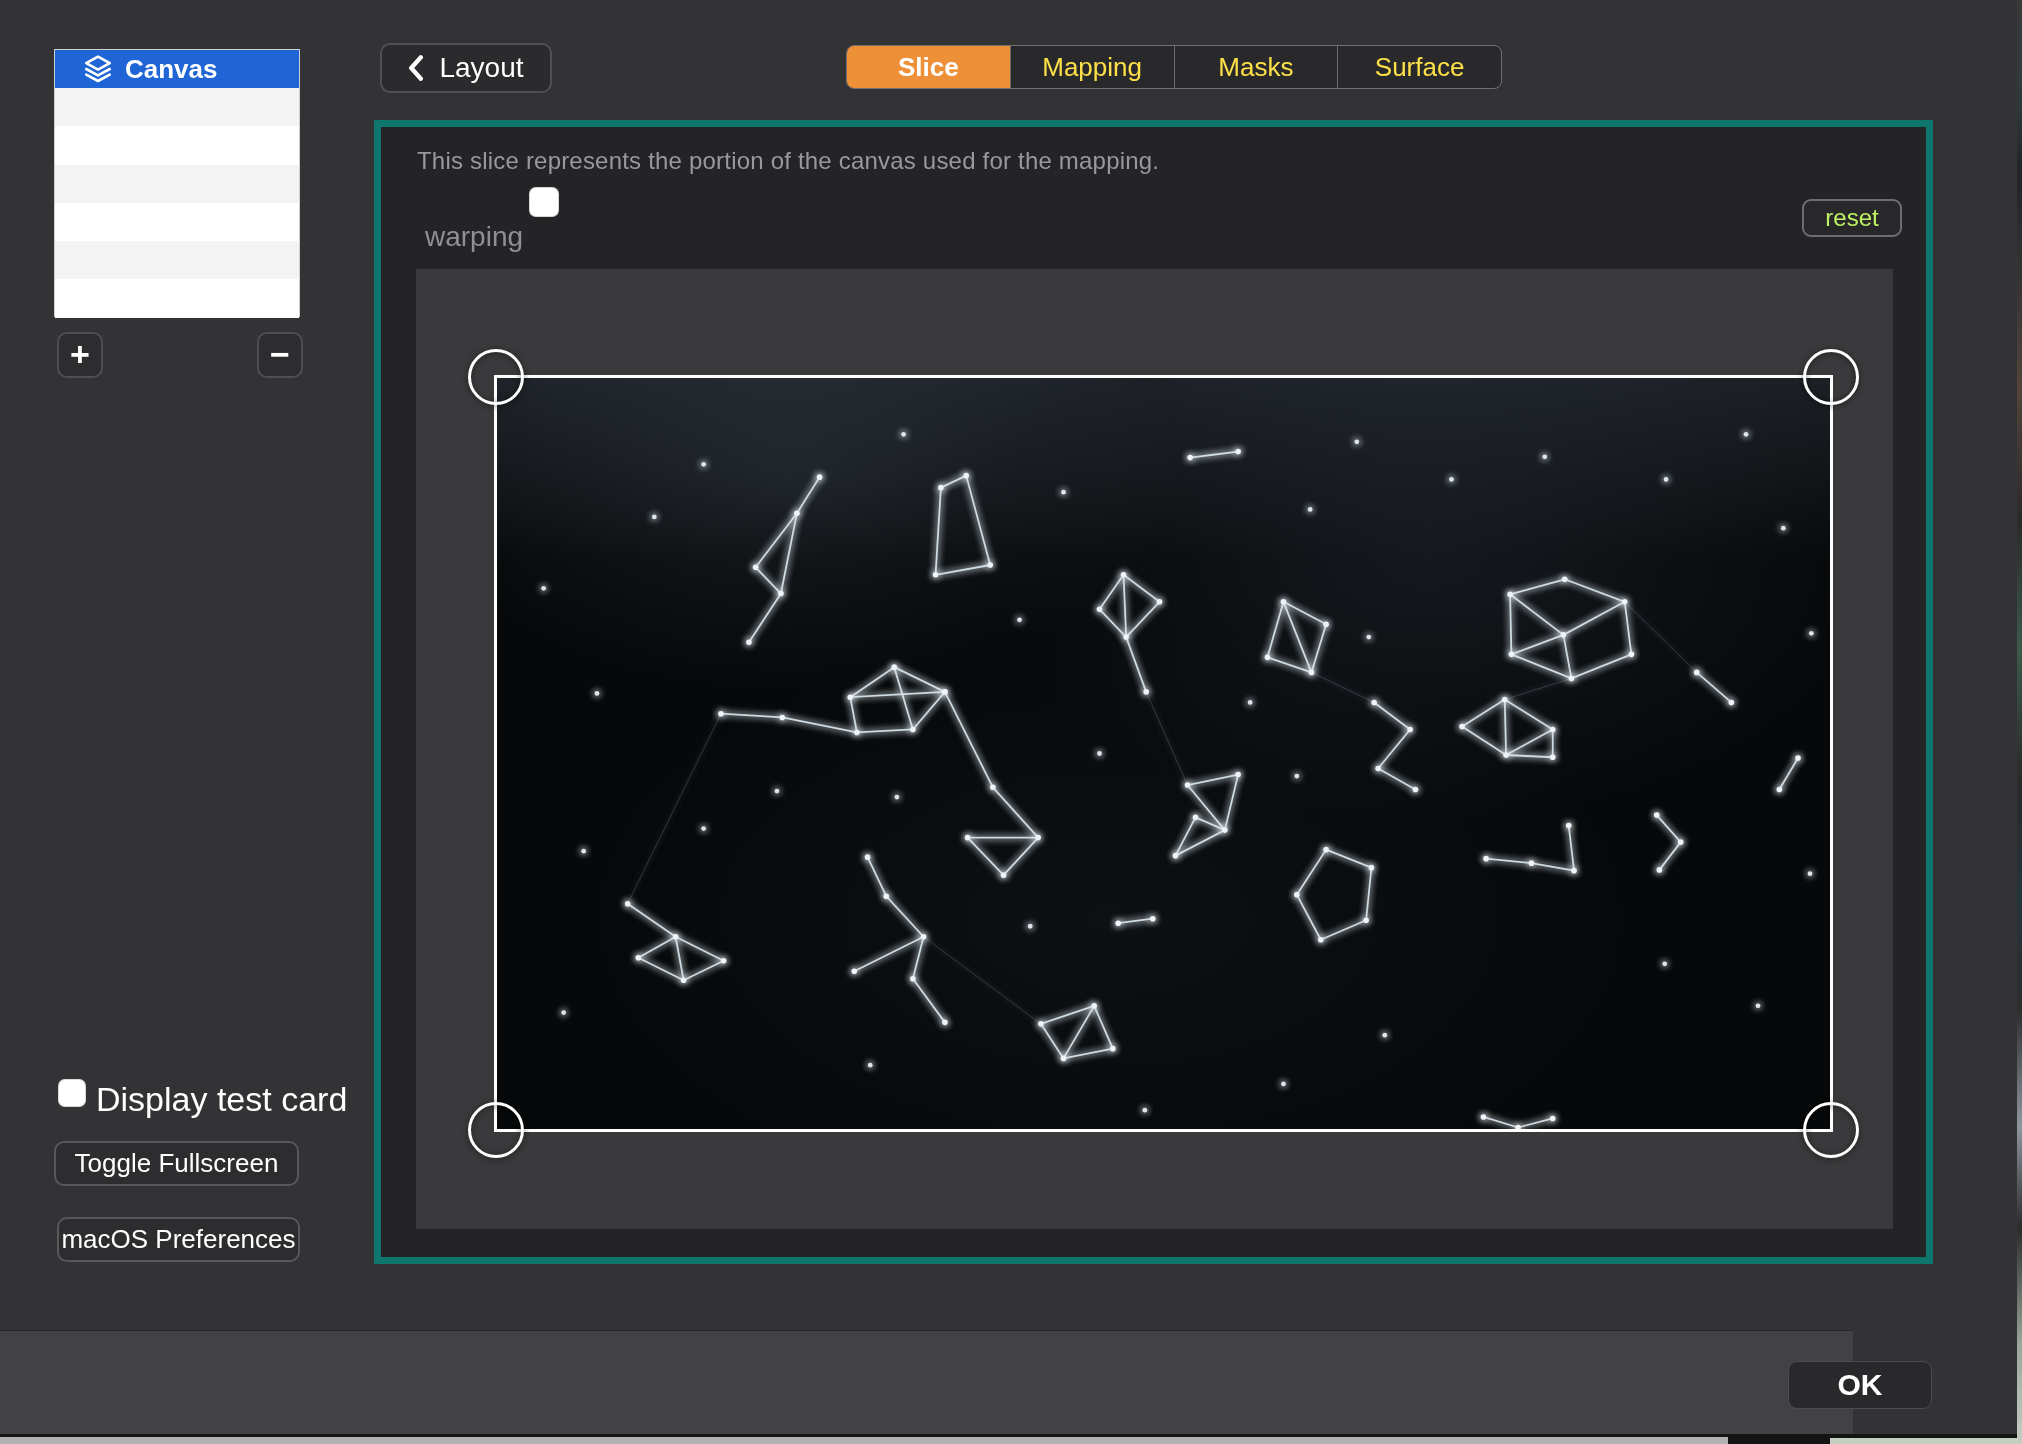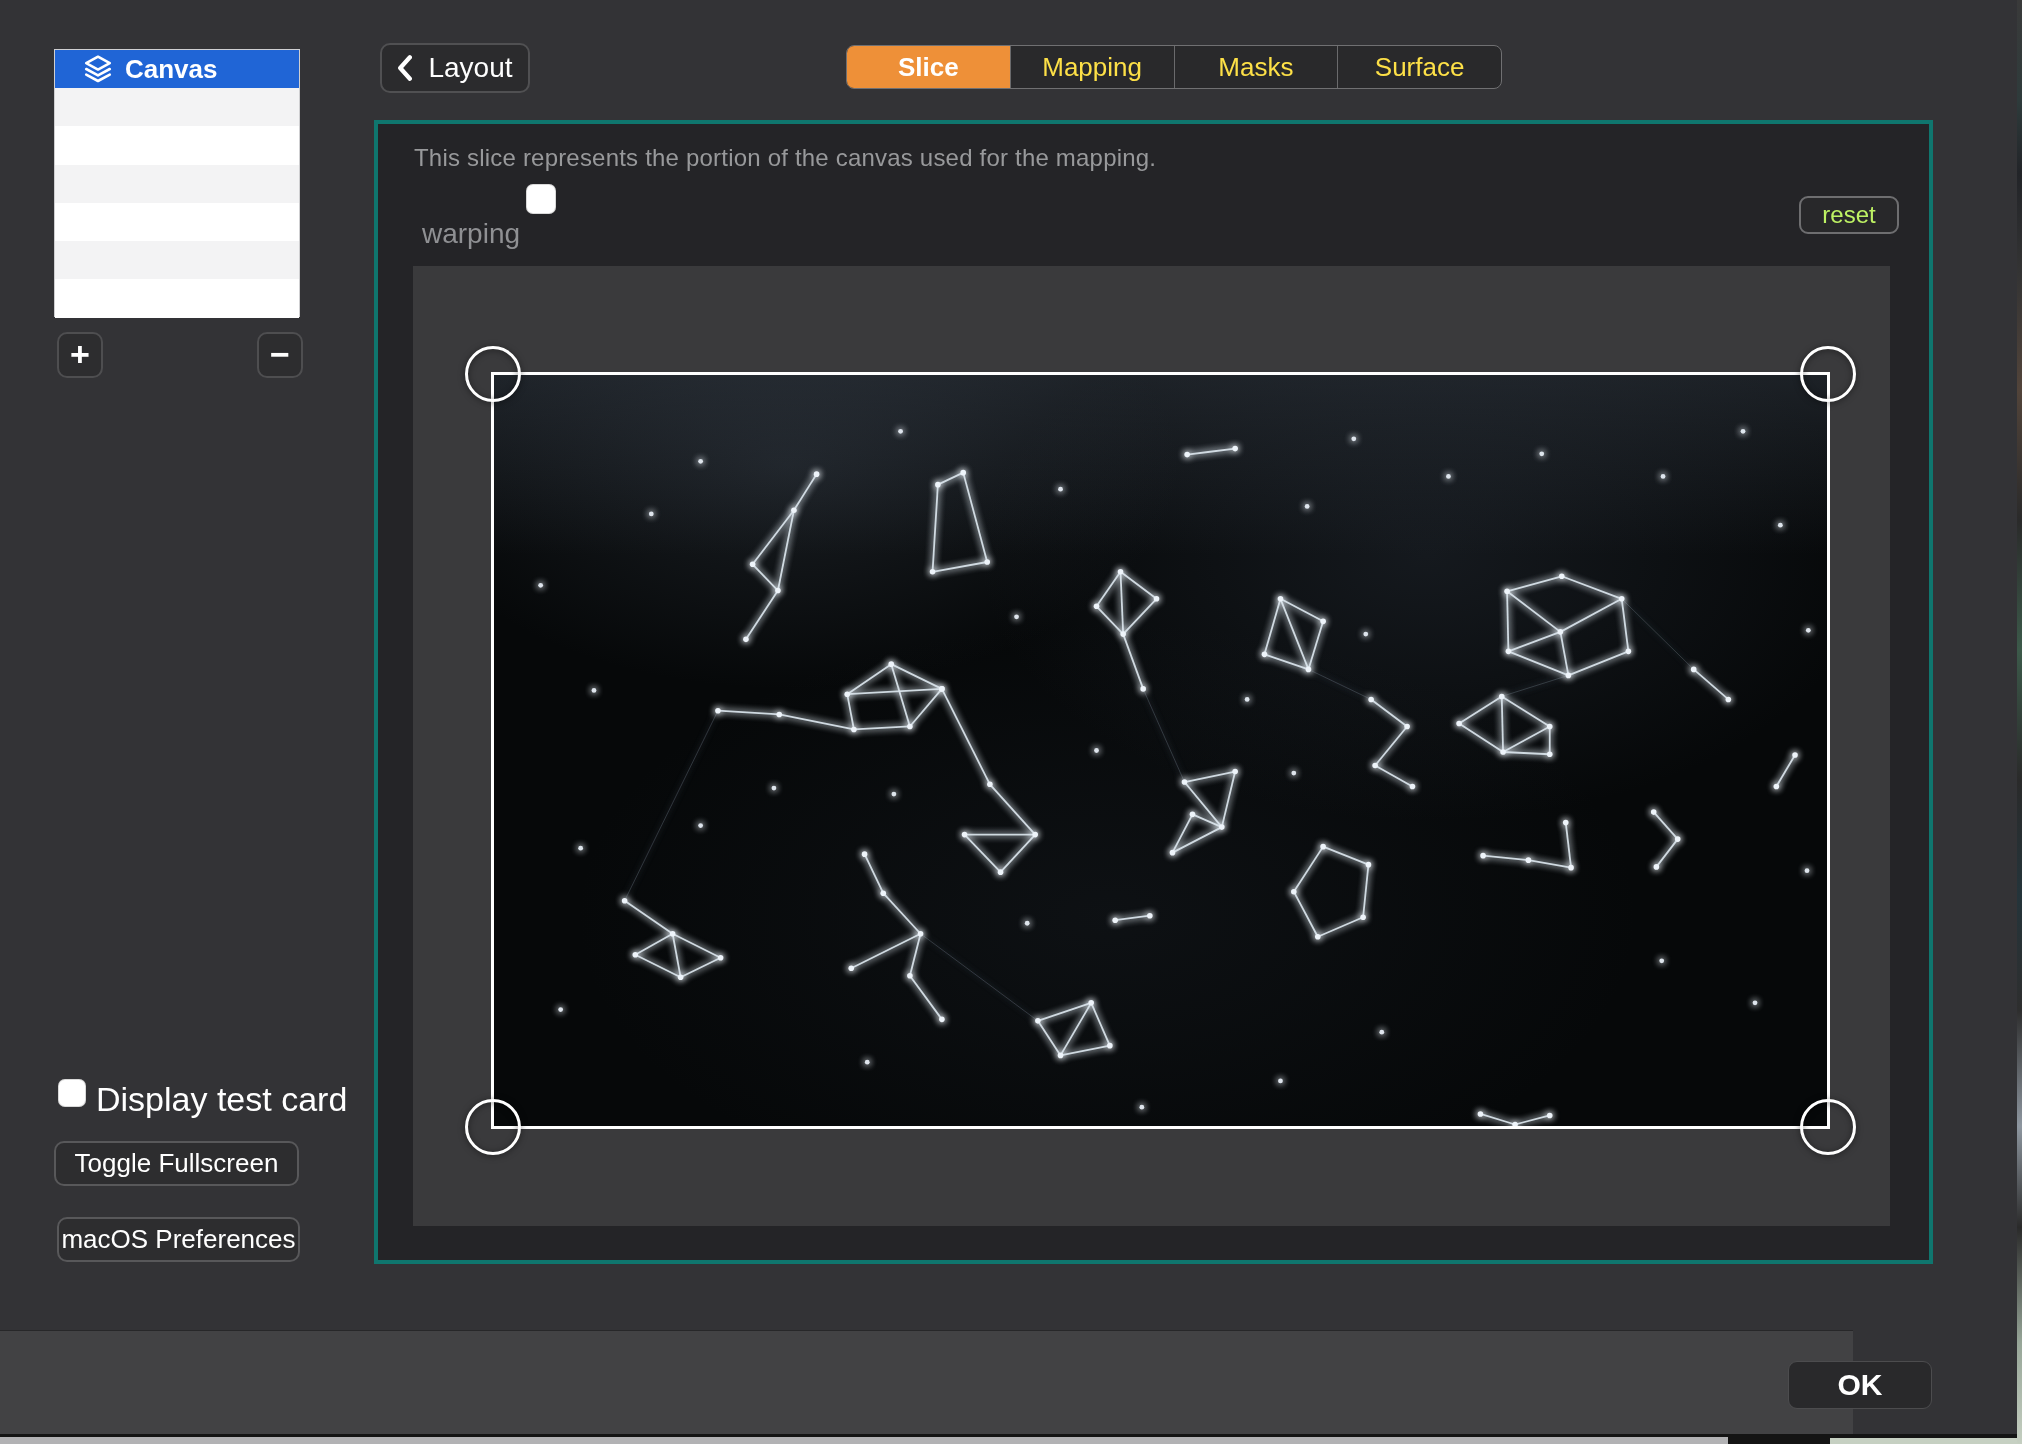--- a/index.html
+++ b/index.html
@@ -31,40 +31,40 @@
   .btn{
     background:#2d2d2f;border:2px solid #58585a;border-radius:10px;
     color:#fff;text-align:center;box-sizing:border-box;cursor:default;
   }
   .checkbox{
     background:#ffffff;border-radius:7px;box-shadow:inset 0 0 0 1px rgba(0,0,0,.15);
   }
   .side-label{color:#ffffff;font-size:34px;}
   
   .back-btn{
-    position:absolute;left:380px;top:43px;width:150px;height:50px;
+    position:absolute;left:380px;top:43px;width:172px;height:50px;
     background:#2b2b2d;border:2px solid #505052;border-radius:10px;box-sizing:border-box;
     display:flex;align-items:center;justify-content:center;gap:16px;
     color:#fff;font-size:28px;
   }
   .tabbar{
     position:absolute;left:846px;top:45px;width:656px;height:44px;
     background:#29292b;border:1px solid #707072;border-radius:8px;box-sizing:border-box;
     display:flex;overflow:hidden;
   }
   .tab{
     flex:1 1 0;display:flex;align-items:center;justify-content:center;
     color:#fde047;font-size:26px;border-left:1px solid #6a6a6c;
   }
   .tab:first-child{border-left:none;}
   .tab.selected{background:#ee9038;color:#ffffff;font-weight:600;}
   
   .panel{
     position:absolute;left:374px;top:120px;width:1559px;height:1144px;
-    background:#242427;border:4px solid #0f766e;box-sizing:border-box;
+    background:#242427;border:7px solid #0f766e;box-sizing:border-box;
   }
   .panel-desc{
     position:absolute;left:36px;top:20px;font-size:24px;color:#98999b;letter-spacing:.2px;
   }
   .warping-label{position:absolute;left:44px;top:62px;font-size:28px;color:#8f9093;margin-top:32px;}
   .warping-box{position:absolute;left:148px;top:60px;width:30px;height:30px;}
   .reset-btn{
     position:absolute;left:1421px;top:72px;width:100px;height:38px;
     background:#28282a;border:2px solid #6e6e70;border-radius:9px;box-sizing:border-box;
     color:#bef264;font-size:24px;line-height:34px;text-align:center;

